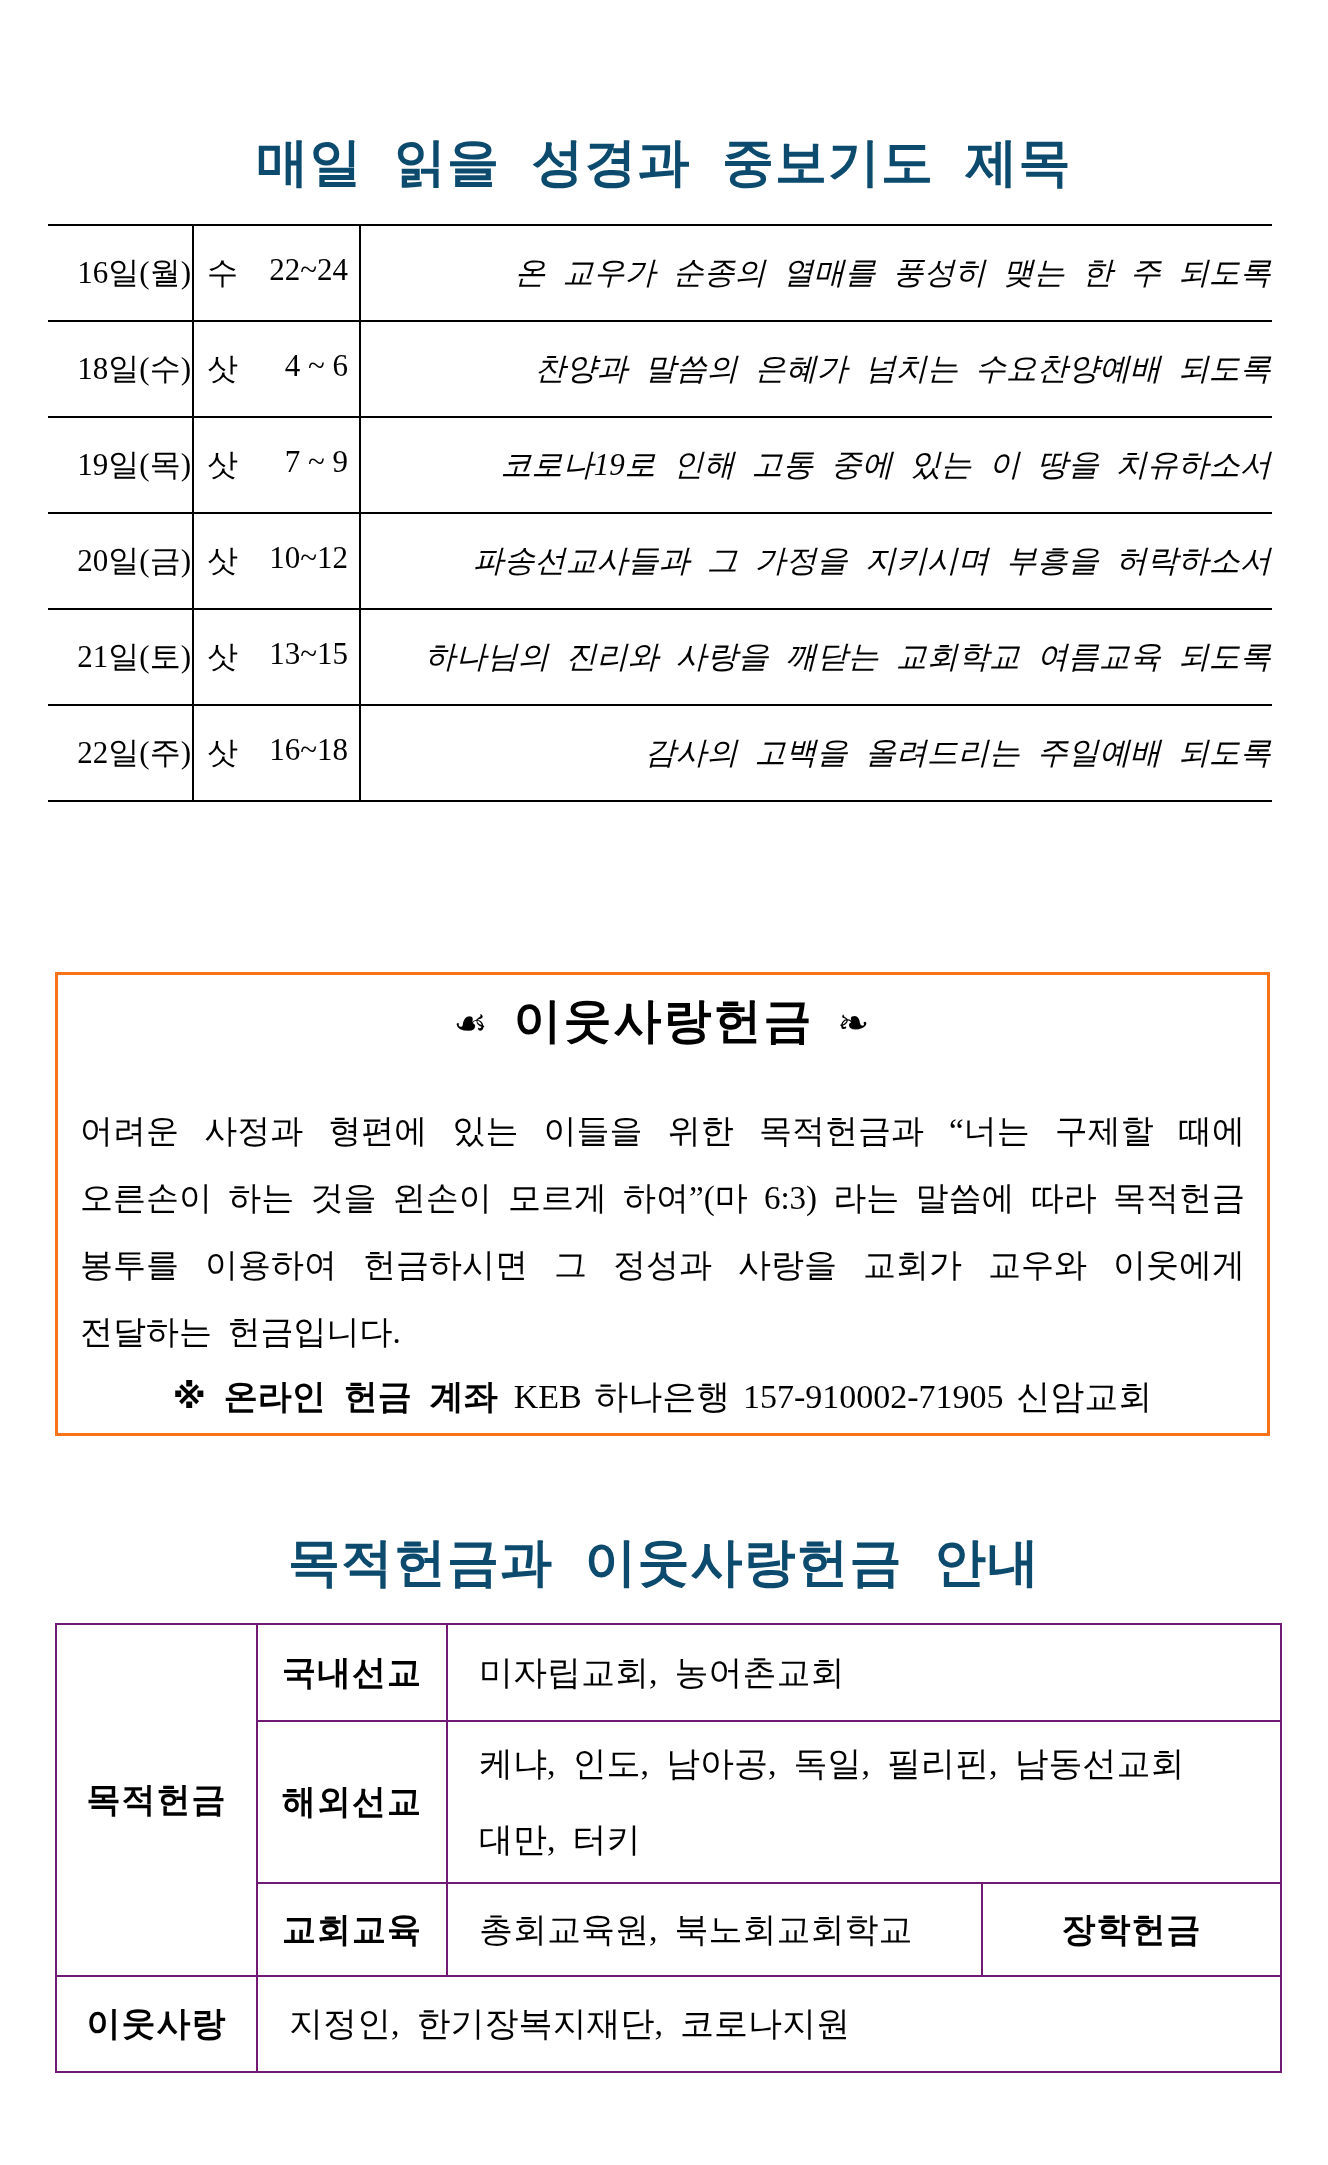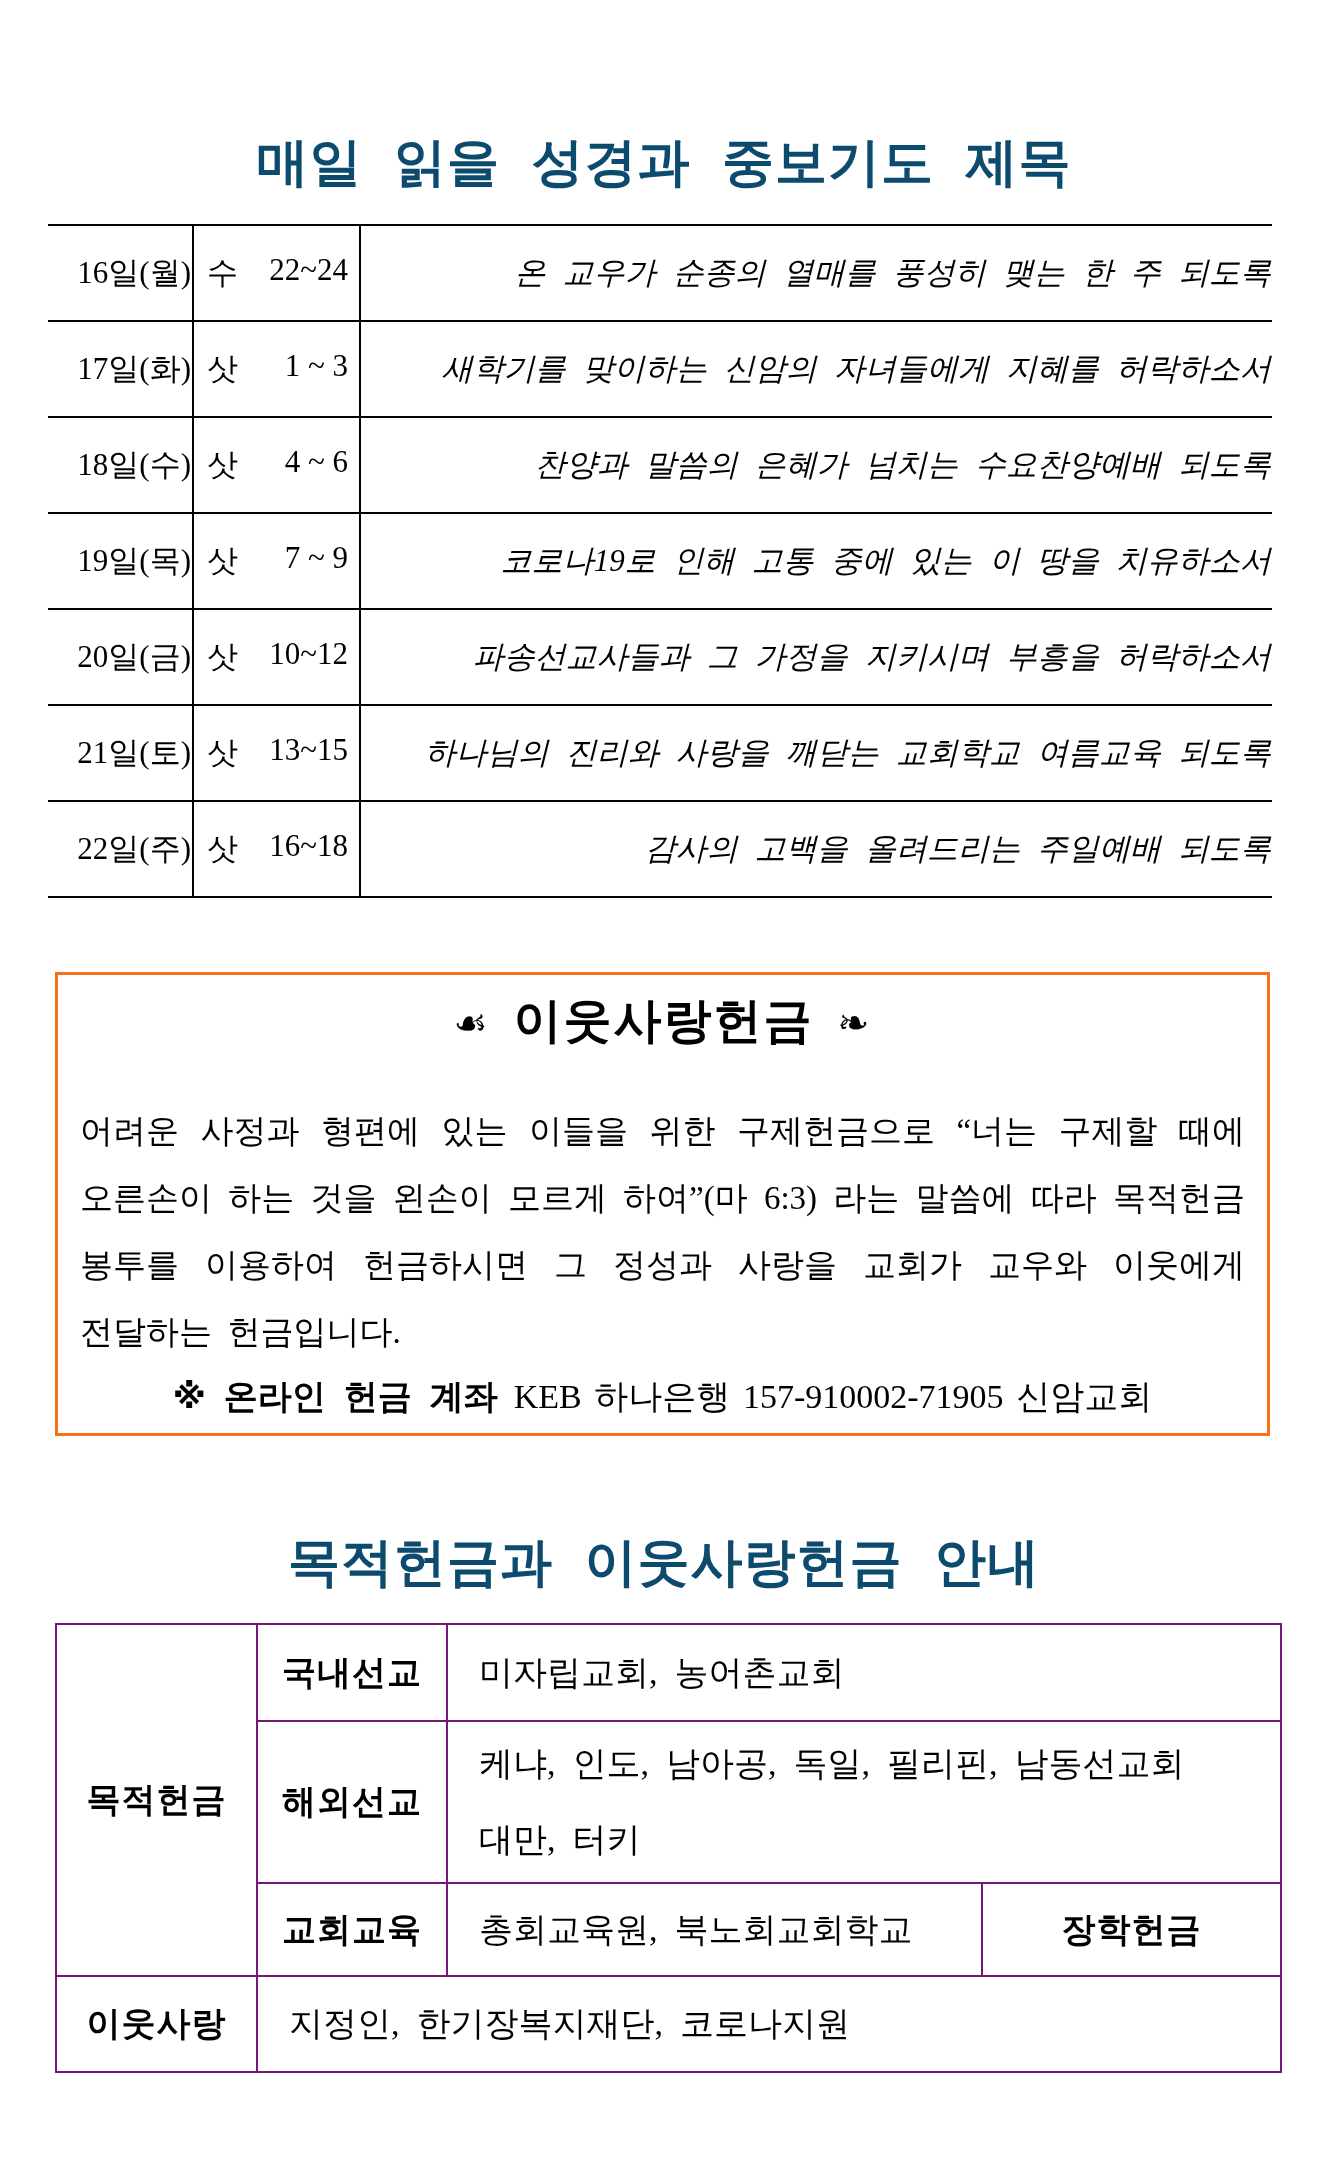--- a/index.html
+++ b/index.html
@@ -90,30 +90,20 @@
       <td class="c1 date-cell">16일(월)</td>
       <td class="c2">
         <div class="passage-wrap">
           <span>수</span>
           <span>22~24</span>
         </div>
       </td>
       <td class="c3 prayer-cell">온 교우가 순종의 열매를 풍성히 맺는 한 주 되도록</td>
     </tr>
     <tr>
-      <td class="c1 date-cell">17일(화)</td>
-      <td class="c2">
-        <div class="passage-wrap">
-          <span>삿</span>
-          <span>1 ~ 3</span>
-        </div>
-      </td>
-      <td class="c3 prayer-cell">새학기를 맞이하는 신암의 자녀들에게 지혜를 허락하소서</td>
-    </tr>
-    <tr>
       <td class="c1 date-cell">18일(수)</td>
       <td class="c2">
         <div class="passage-wrap">
           <span>삿</span>
           <span>4 ~ 6</span>
         </div>
       </td>
       <td class="c3 prayer-cell">찬양과 말씀의 은혜가 넘치는 수요찬양예배 되도록</td>
     </tr>
     <tr>
@@ -157,21 +147,21 @@
       <td class="c3 prayer-cell">감사의 고백을 올려드리는 주일예배 되도록</td>
     </tr>
   </tbody>
     </table>
 
   <div class="love-box">
     <div class="love-title">
       <span class="ornament">☙</span><span>이웃사랑헌금</span><span class="ornament">❧</span>
     </div>
     <div class="love-body">
-      <div class="just">어려운 사정과 형편에 있는 이들을 위한 구제헌금으로 “너는 구제할 때에</div>
+      <div class="just">어려운 사정과 형편에 있는 이들을 위한 목적헌금과 “너는 구제할 때에</div>
       <div class="just">오른손이 하는 것을 왼손이 모르게 하여”(마 6:3) 라는 말씀에 따라 목적헌금</div>
       <div class="just">봉투를 이용하여 헌금하시면 그 정성과 사랑을 교회가 교우와 이웃에게</div>
       <div>전달하는 헌금입니다.</div>
     </div>
     <div class="love-account">
       <span class="lbl">※ 온라인 헌금 계좌</span><span class="val">KEB 하나은행 157-910002-71905 신암교회</span>
     </div>
   </div>
 
   <div class="big-title" id="title-guide">목적헌금과 이웃사랑헌금 안내</div>

